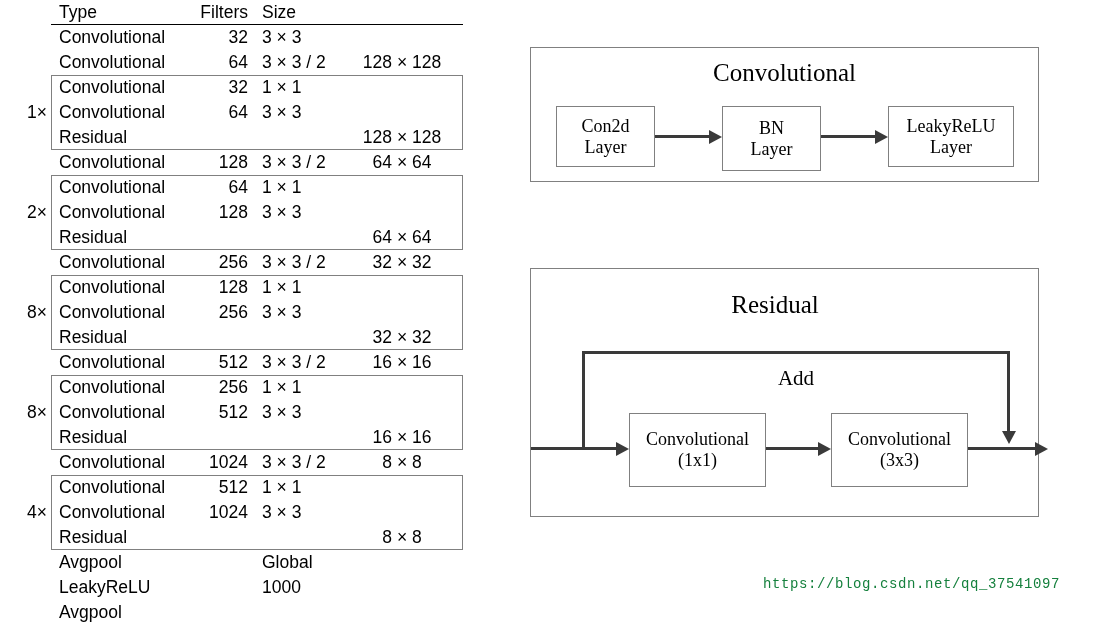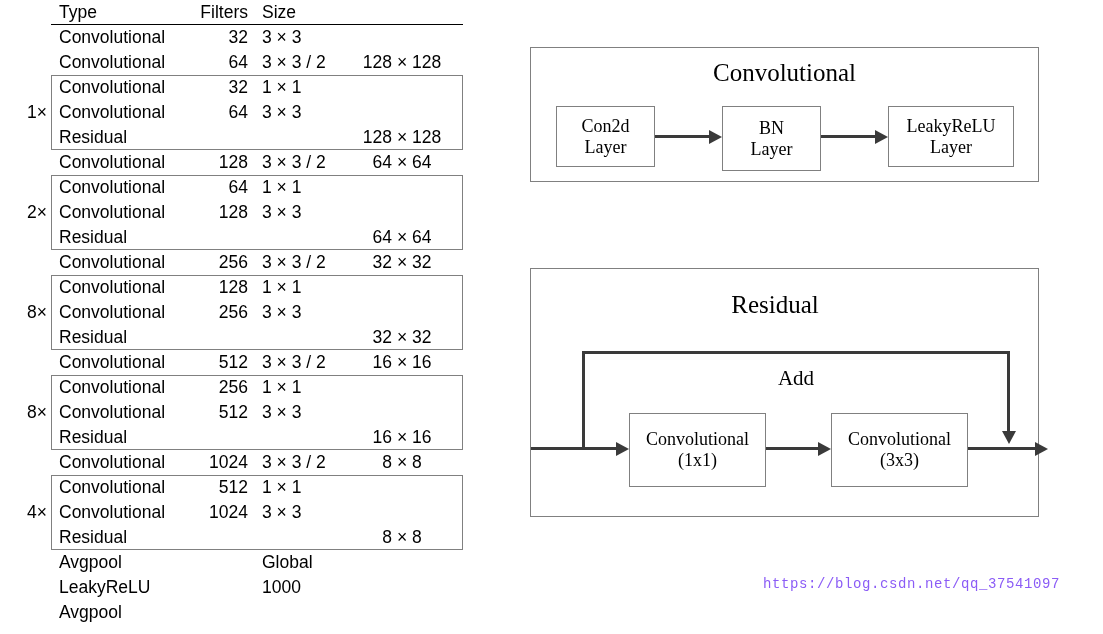--- a/index.html
+++ b/index.html
@@ -118,21 +118,21 @@
     color:#000000;
   }
 
   
   #watermark{
     position:absolute;
     left:763px; top:576px;
     font-family:"Liberation Mono", monospace;
     font-size:14px;
     letter-spacing:0.6px;
-    color:#8b5cf6;
+    color:#15803d;
     white-space:nowrap;
   }
 </style>
 </head>
 <body>
 
 <div id="arch-table">
 
   <div class="trow hrow" style="top:0px;">
     <span class="c-type">Type</span>

